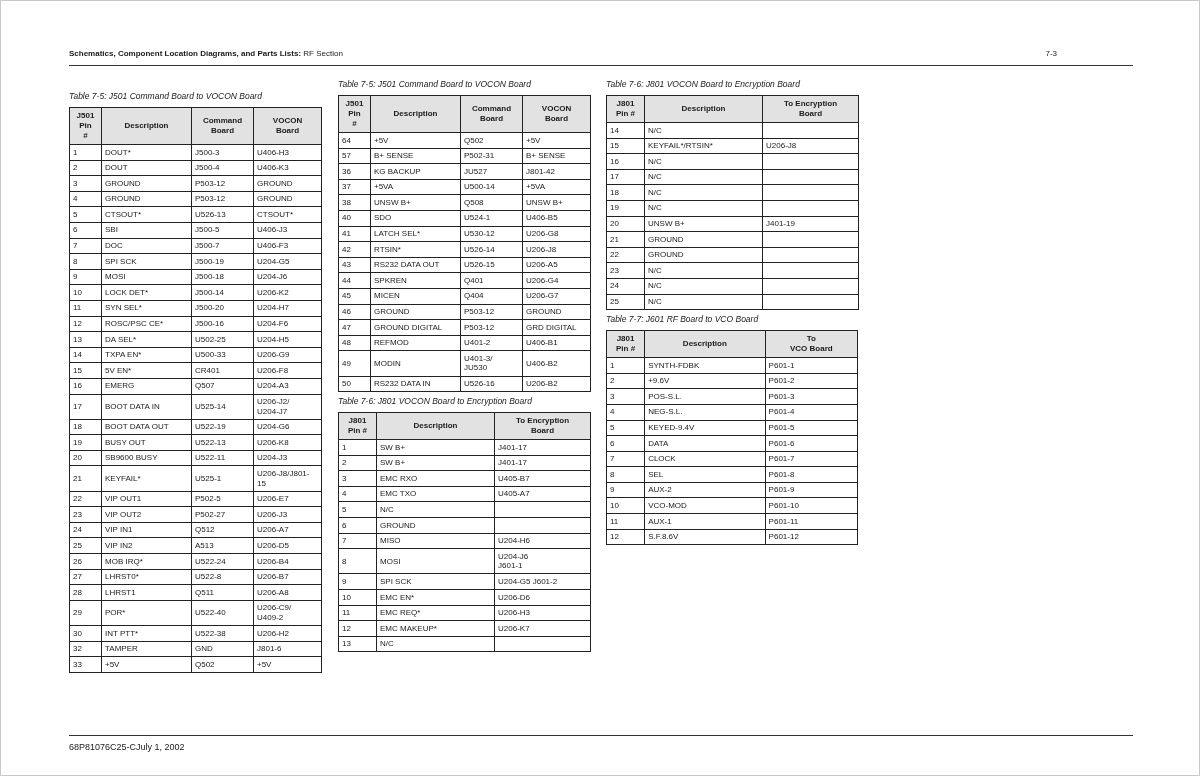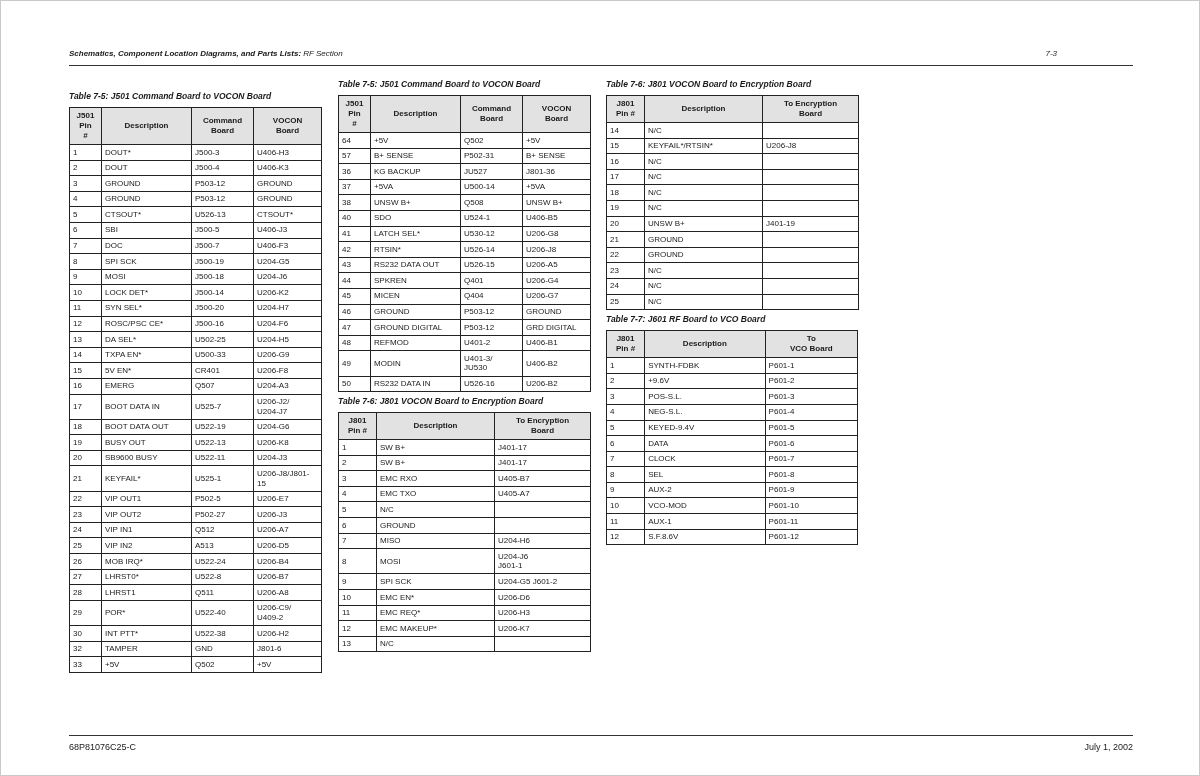--- a/index.html
+++ b/index.html
@@ -14,46 +14,44 @@
     position: relative;
     width: 1200px; height: 776px;
     background: #fff;
     border: 1px solid #c9c9c9;
     overflow: hidden;
   }
   .doc-header {
     position: absolute; top: 48px; left: 68px; width: 988px;
     display: flex; justify-content: space-between; align-items: baseline;
     font-size: 8px;
-    font-style: italic;
   }
   .doc-header .bold { font-weight: bold; }
   .header-rule {
     position: absolute; top: 64px; left: 68px; width: 1064px;
     border-top: 1px solid #333;
   }
   .footer-rule {
     position: absolute; top: 734px; left: 68px; width: 1064px;
     border-top: 1px solid #333;
   }
   .doc-footer {
     position: absolute; top: 741px; left: 68px; width: 1064px;
-    display: flex; justify-content: space-between;
+    display: flex; justify-content: flex-start;
     font-size: 9px;
   }
   .col { position: absolute; }
   .col1 { left: 68px;  top: 90px; width: 252px; }
   .col2 { left: 337px; top: 78px; width: 252px; }
   .col3 { left: 605px; top: 78px; width: 252px; }
   .table-title {
     font-style: italic;
     font-size: 8.5px;
     margin: 0 0 6px 0;
     white-space: nowrap;
-    font-weight: bold;
   }
   .table-title.mt { margin-top: 4px; }
   table.pin {
     border-collapse: collapse;
     table-layout: fixed;
     width: 100%;
     font-size: 8px;
   }
   table.pin th {
     background: #e2e2e2;
@@ -201,21 +199,21 @@
           </tr>
           <tr>
             <td>16</td>
             <td>EMERG</td>
             <td>Q507</td>
             <td>U204-A3</td>
           </tr>
           <tr>
             <td>17</td>
             <td>BOOT DATA IN</td>
-            <td>U525-7</td>
+            <td>U525-14</td>
             <td>U206-J2/
 U204-J7</td>
           </tr>
           <tr>
             <td>18</td>
             <td>BOOT DATA OUT</td>
             <td>U522-19</td>
             <td>U204-G6</td>
           </tr>
           <tr>
@@ -339,21 +337,21 @@
           <tr>
             <td>57</td>
             <td>B+ SENSE</td>
             <td>P502-31</td>
             <td>B+ SENSE</td>
           </tr>
           <tr>
             <td>36</td>
             <td>KG BACKUP</td>
             <td>JU527</td>
-            <td>J801-36</td>
+            <td>J801-42</td>
           </tr>
           <tr>
             <td>37</td>
             <td>+5VA</td>
             <td>U500-14</td>
             <td>+5VA</td>
           </tr>
           <tr>
             <td>38</td>
             <td>UNSW B+</td>

